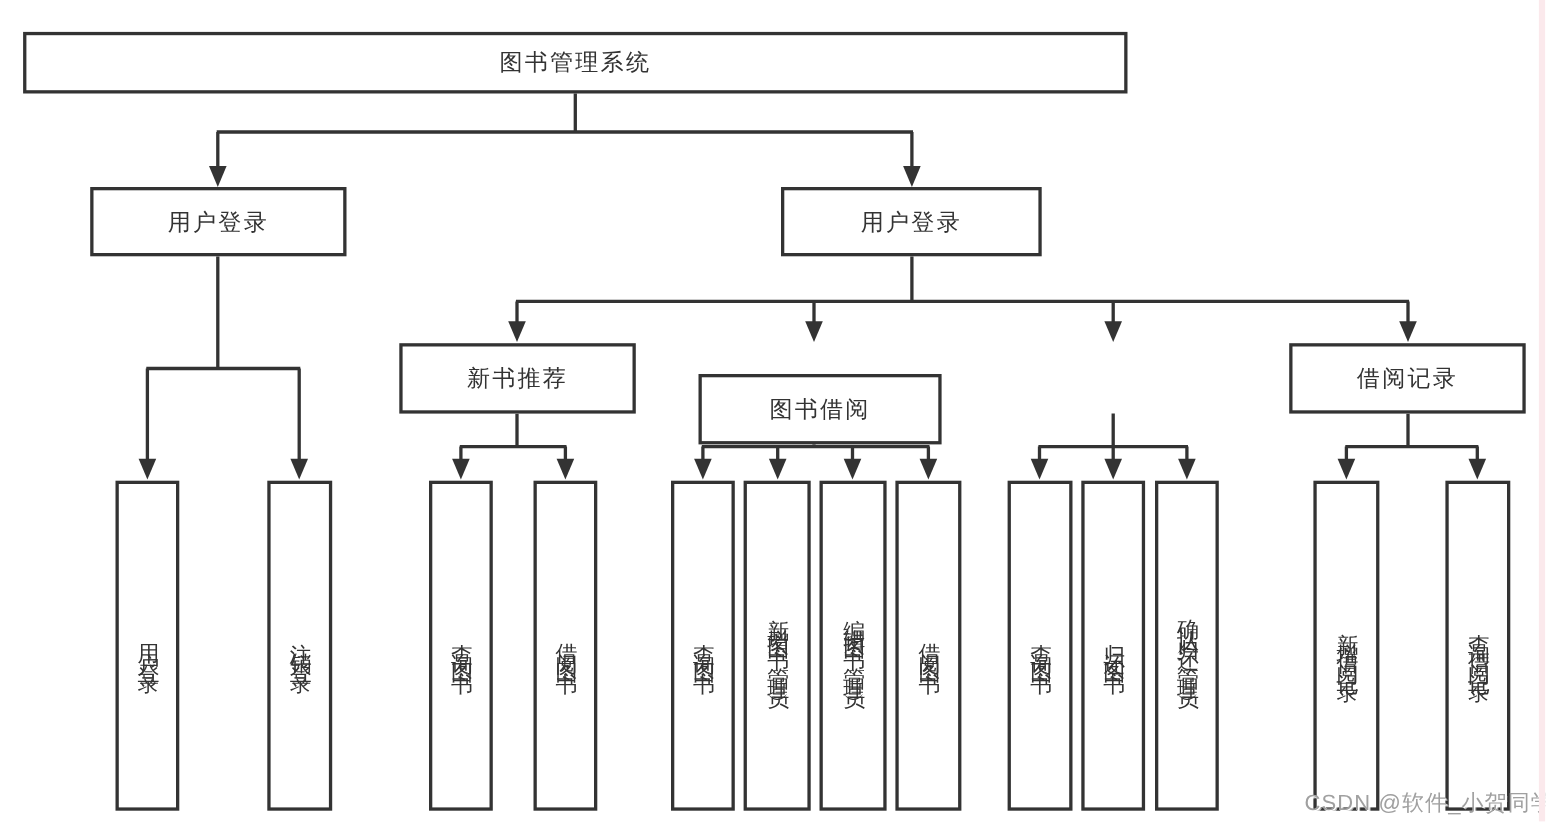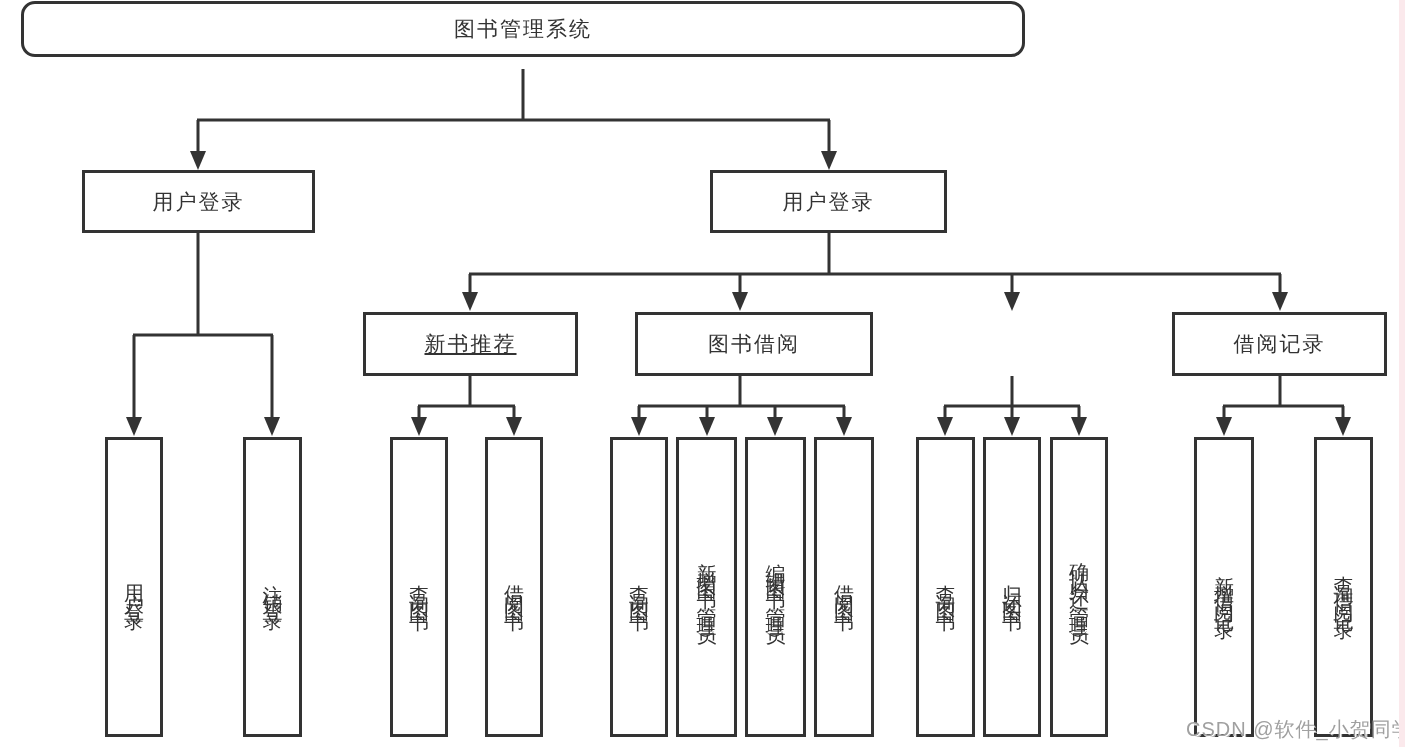--- a/index.html
+++ b/index.html
@@ -6,26 +6,26 @@
   .canvas{
     position:relative;width:1405px;height:747px;background:#ffffff;
     font-family:"Liberation Sans",sans-serif;overflow:hidden;
   }
   svg.wires{position:absolute;left:0;top:0;z-index:1;}
   .box{
     position:absolute;box-sizing:border-box;border:3px solid #333333;background:#ffffff;
     display:flex;align-items:center;justify-content:center;color:#333333;z-index:2;
   }
   .hbox{font-size:21px;letter-spacing:2px;font-weight:400;}
-  .root{left:21px;top:1px;width:1004px;height:56px;border-radius:14px;}
+  .root{left:21px;top:29px;width:1004px;height:56px;}
   .l2a{left:82px;top:170px;width:233px;height:63px;}
   .l2b{left:710px;top:170px;width:237px;height:63px;}
   .l3{top:312px;height:64px;}
-  .l3a{left:363px;width:215px;text-decoration:underline;}
-  .l3b{left:635px;width:238px;}
+  .l3a{left:363px;width:215px;}
+  .l3b{left:635px;width:221px;margin-top:28px;}
   .l3c{left:906px;width:212px;}
   .l3d{left:1172px;width:215px;}
   .leaf{
     top:437px;height:300px;writing-mode:vertical-rl;text-orientation:mixed;
     font-size:20px;
   }
   .leaf span{letter-spacing:9px;line-height:1.15;}
   .watermark{
     position:absolute;left:1186px;top:716px;z-index:3;white-space:nowrap;
     font-size:20px;color:#a0a0a0;letter-spacing:1px;

